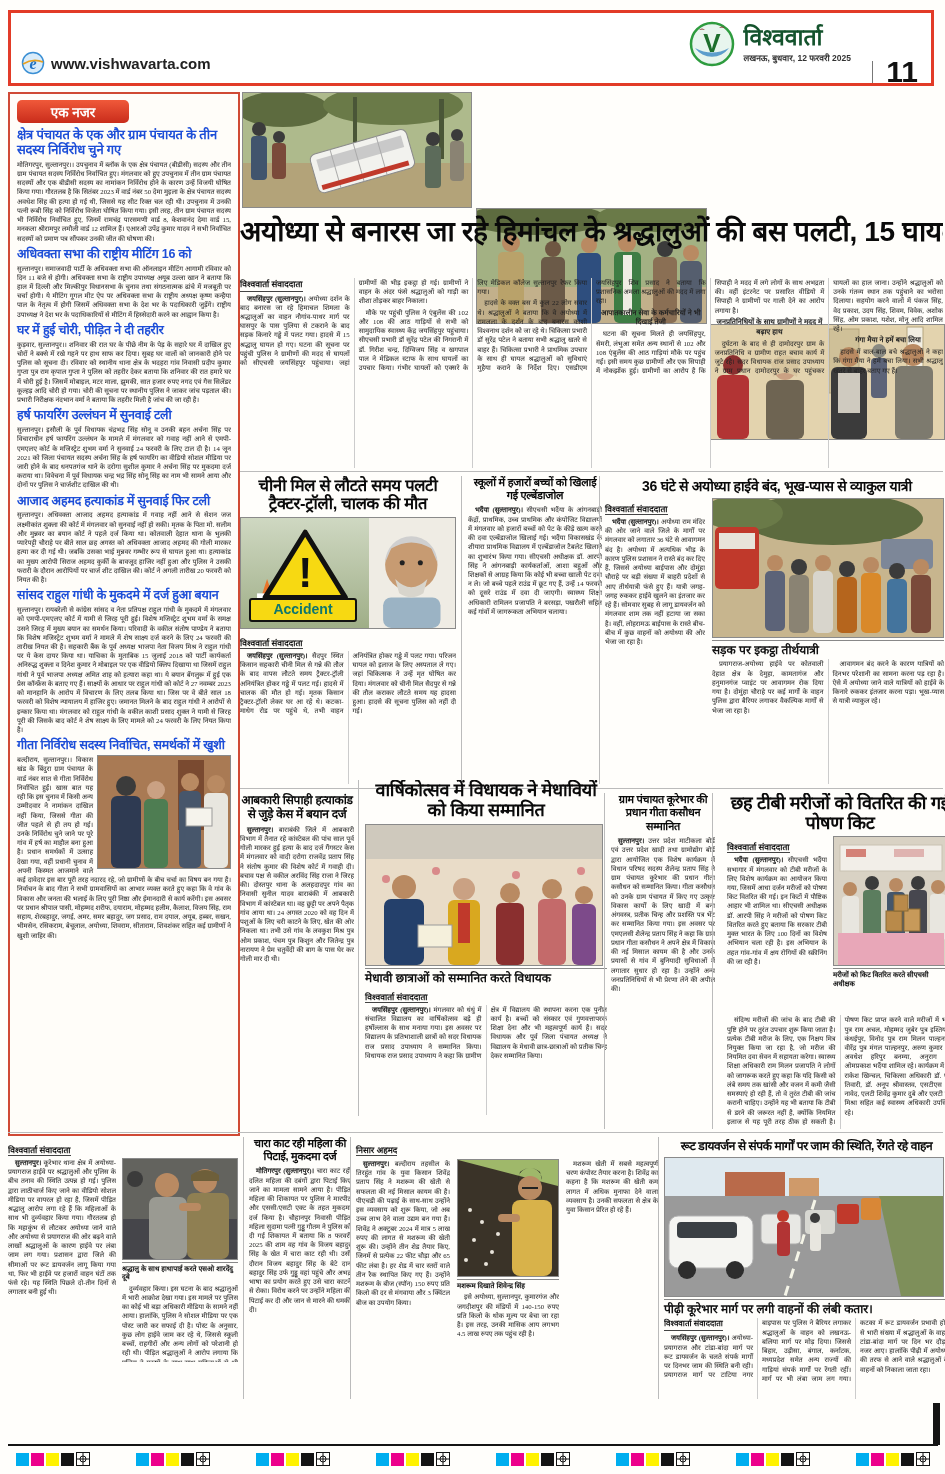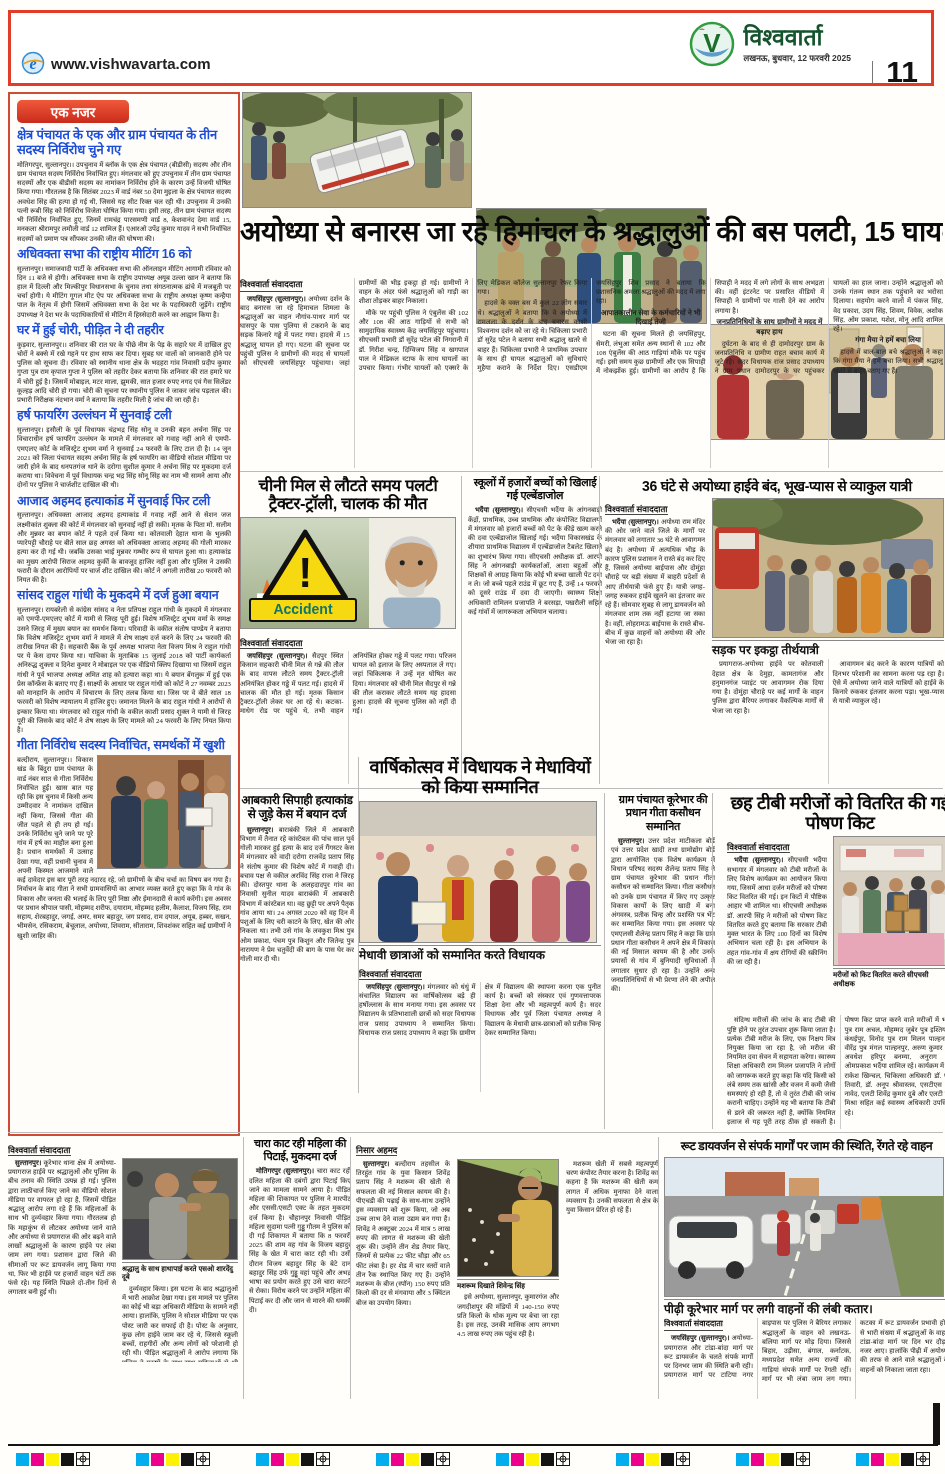--- a/index.html
+++ b/index.html
@@ -288,21 +288,21 @@
 
   <div class="a hsep" style="left:240px;top:788px;width:703px;"></div>
 
   <div class="a" style="left:240px;top:793px;width:114px;height:336px;overflow:hidden;">
     <div class="hl" style="font-size:12px;line-height:1.2;">आबकारी सिपाही हत्याकांड से जुड़े केस में बयान दर्ज</div>
     <div class="bd" style="margin-top:3px;height:290px;">
         <p><span class="dl">सुल्तानपुर।</span> <span>बाराबंकी जिले में आबकारी विभाग में तैनात रहे कांस्टेबल की पांच साल पूर्व गोली मारकर हुई हत्या के बाद दर्ज गैंगस्टर केस में मंगलवार को वादी दरोगा राजवेंद्र प्रताप सिंह ने संतोष कुमार की विशेष कोर्ट में गवाही दी। बचाव पक्ष से वकील अरविंद सिंह राजा ने जिरह की। दोस्तपुर थाना के अलहदादपुर गांव का निवासी सुनील यादव बाराबंकी में आबकारी विभाग में कांस्टेबल था। वह छुट्टी पर अपने पैतृक गांव आया था। 24 अगस्त 2020 को वह दिन में पशुओं के लिए चरी काटने के लिए, खेत की ओर निकला था। तभी उसे गांव के लवकुश मिश्र पुत्र ओम प्रकाश, पंचम पुत्र किशुन और जितेन्द्र पुत्र नारायण ने प्रेम चतुर्वेदी की बाग के पास घेर कर गोली मार दी थी।</span></p>
       </div>
   </div>
 
-  <div class="a vline" style="left:358px;top:757px;width:242px;height:336px;overflow:hidden;">
+  <div class="a vline" style="left:358px;top:780px;width:242px;height:336px;padding-left:6px;overflow:hidden;">
     <div class="hl" style="font-size:18px;line-height:1.12;">वार्षिकोत्सव में विधायक ने मेधावियों को किया सम्मानित</div>
     <div class="ph" style="width:236px;height:140px;margin-top:4px;">
       <svg width="236" height="106" viewBox="0 0 236 106" style="position:absolute;top:34px;">
         <rect width="236" height="106" fill="#e9dcc8"></rect>
         <circle cx="20" cy="20" r="4" fill="#d98a8a"></circle>
           <circle cx="70" cy="12" r="4" fill="#d98a8a"></circle>
           <circle cx="150" cy="16" r="4" fill="#d98a8a"></circle>
           <circle cx="215" cy="12" r="4" fill="#d98a8a"></circle>
         <circle cx="38" cy="28" r="12" fill="#b98a62"></circle>
           <rect x="18" y="40" width="40" height="66" rx="7" fill="#24406b"></rect>

